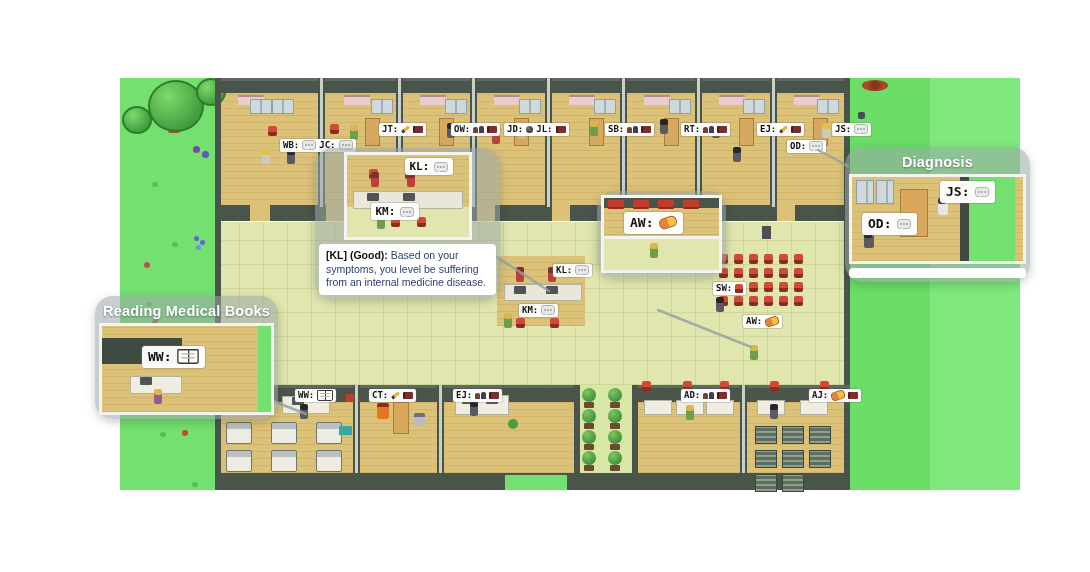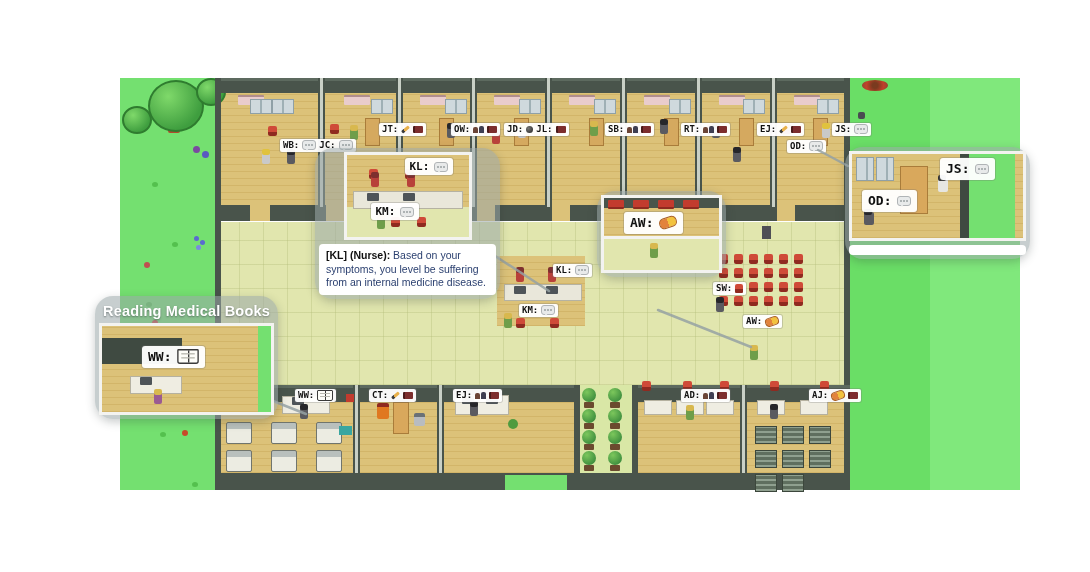--- a/index.html
+++ b/index.html
@@ -413,21 +413,21 @@
         <b>KL:</b>
           <i class="ic ic-speech"></i>
       </span>
       <span class="chip chip-md" style="left:24px;top:48px">
         <b>KM:</b>
           <i class="ic ic-speech"></i>
       </span>
     </div>
     <div class="dialog">
       <div>
-        <b class="spk">[KL] (Nurse):</b>
+        <b class="spk">[KL] (Good):</b>
         <span style="color:#2a3f6f">Based on your symptoms, you level be suffering from an internal medicine disease.</span>
       </div>
     </div>
   </div>
 
   <div class="callout" style="left:597px;top:191px;width:121px">
     <div class="scene" style="height:72px">
       <div class="abs" style="left:0;top:0;width:100%;height:10px;background:#49544b"></div>
       <div class="abs" style="left:4px;top:2px;display:flex;gap:9px">
         <span style="width:16px;height:7px;background:#c23b2e;border-bottom:2px solid #8f2a20;border-radius:1px"></span>
@@ -439,20 +439,21 @@
       <div class="abs" style="left:0;top:41px;width:100%;height:31px;background:#e1e6ae"></div>
       <span class="sp sp-green" style="left:46px;top:48px"></span>
       <span class="chip chip-lg" style="left:20px;top:14px">
         <b>AW:</b>
         <i class="ic ic-pill-lg"></i>
       </span>
     </div>
   </div>
 
   <div class="callout" style="left:845px;top:147px;width:177px">
+    <div class="c-title">Diagnosis</div>
     <div class="scene" style="height:84px">
       <span class="win" style="left:4px;top:3px;width:16px;height:22px"></span>
       <span class="win" style="left:24px;top:3px;width:16px;height:22px"></span>
       <div class="abs" style="left:48px;top:12px;width:26px;height:46px;background:#d9a85c;border:1px solid #a97c3a"></div>
       <span class="sp sp-white" style="left:86px;top:24px;width:10px;height:14px"></span>
       <div class="abs" style="left:108px;top:0;width:9px;height:100%;background:#3f4a41"></div>
       <div class="abs" style="left:117px;top:0;width:46px;height:100%;background:#74e070"></div>
       <span class="sp sp-dark" style="left:12px;top:58px;width:10px;height:13px"></span>
       <span class="chip chip-lg" style="left:88px;top:4px">
         <b>JS:</b>

